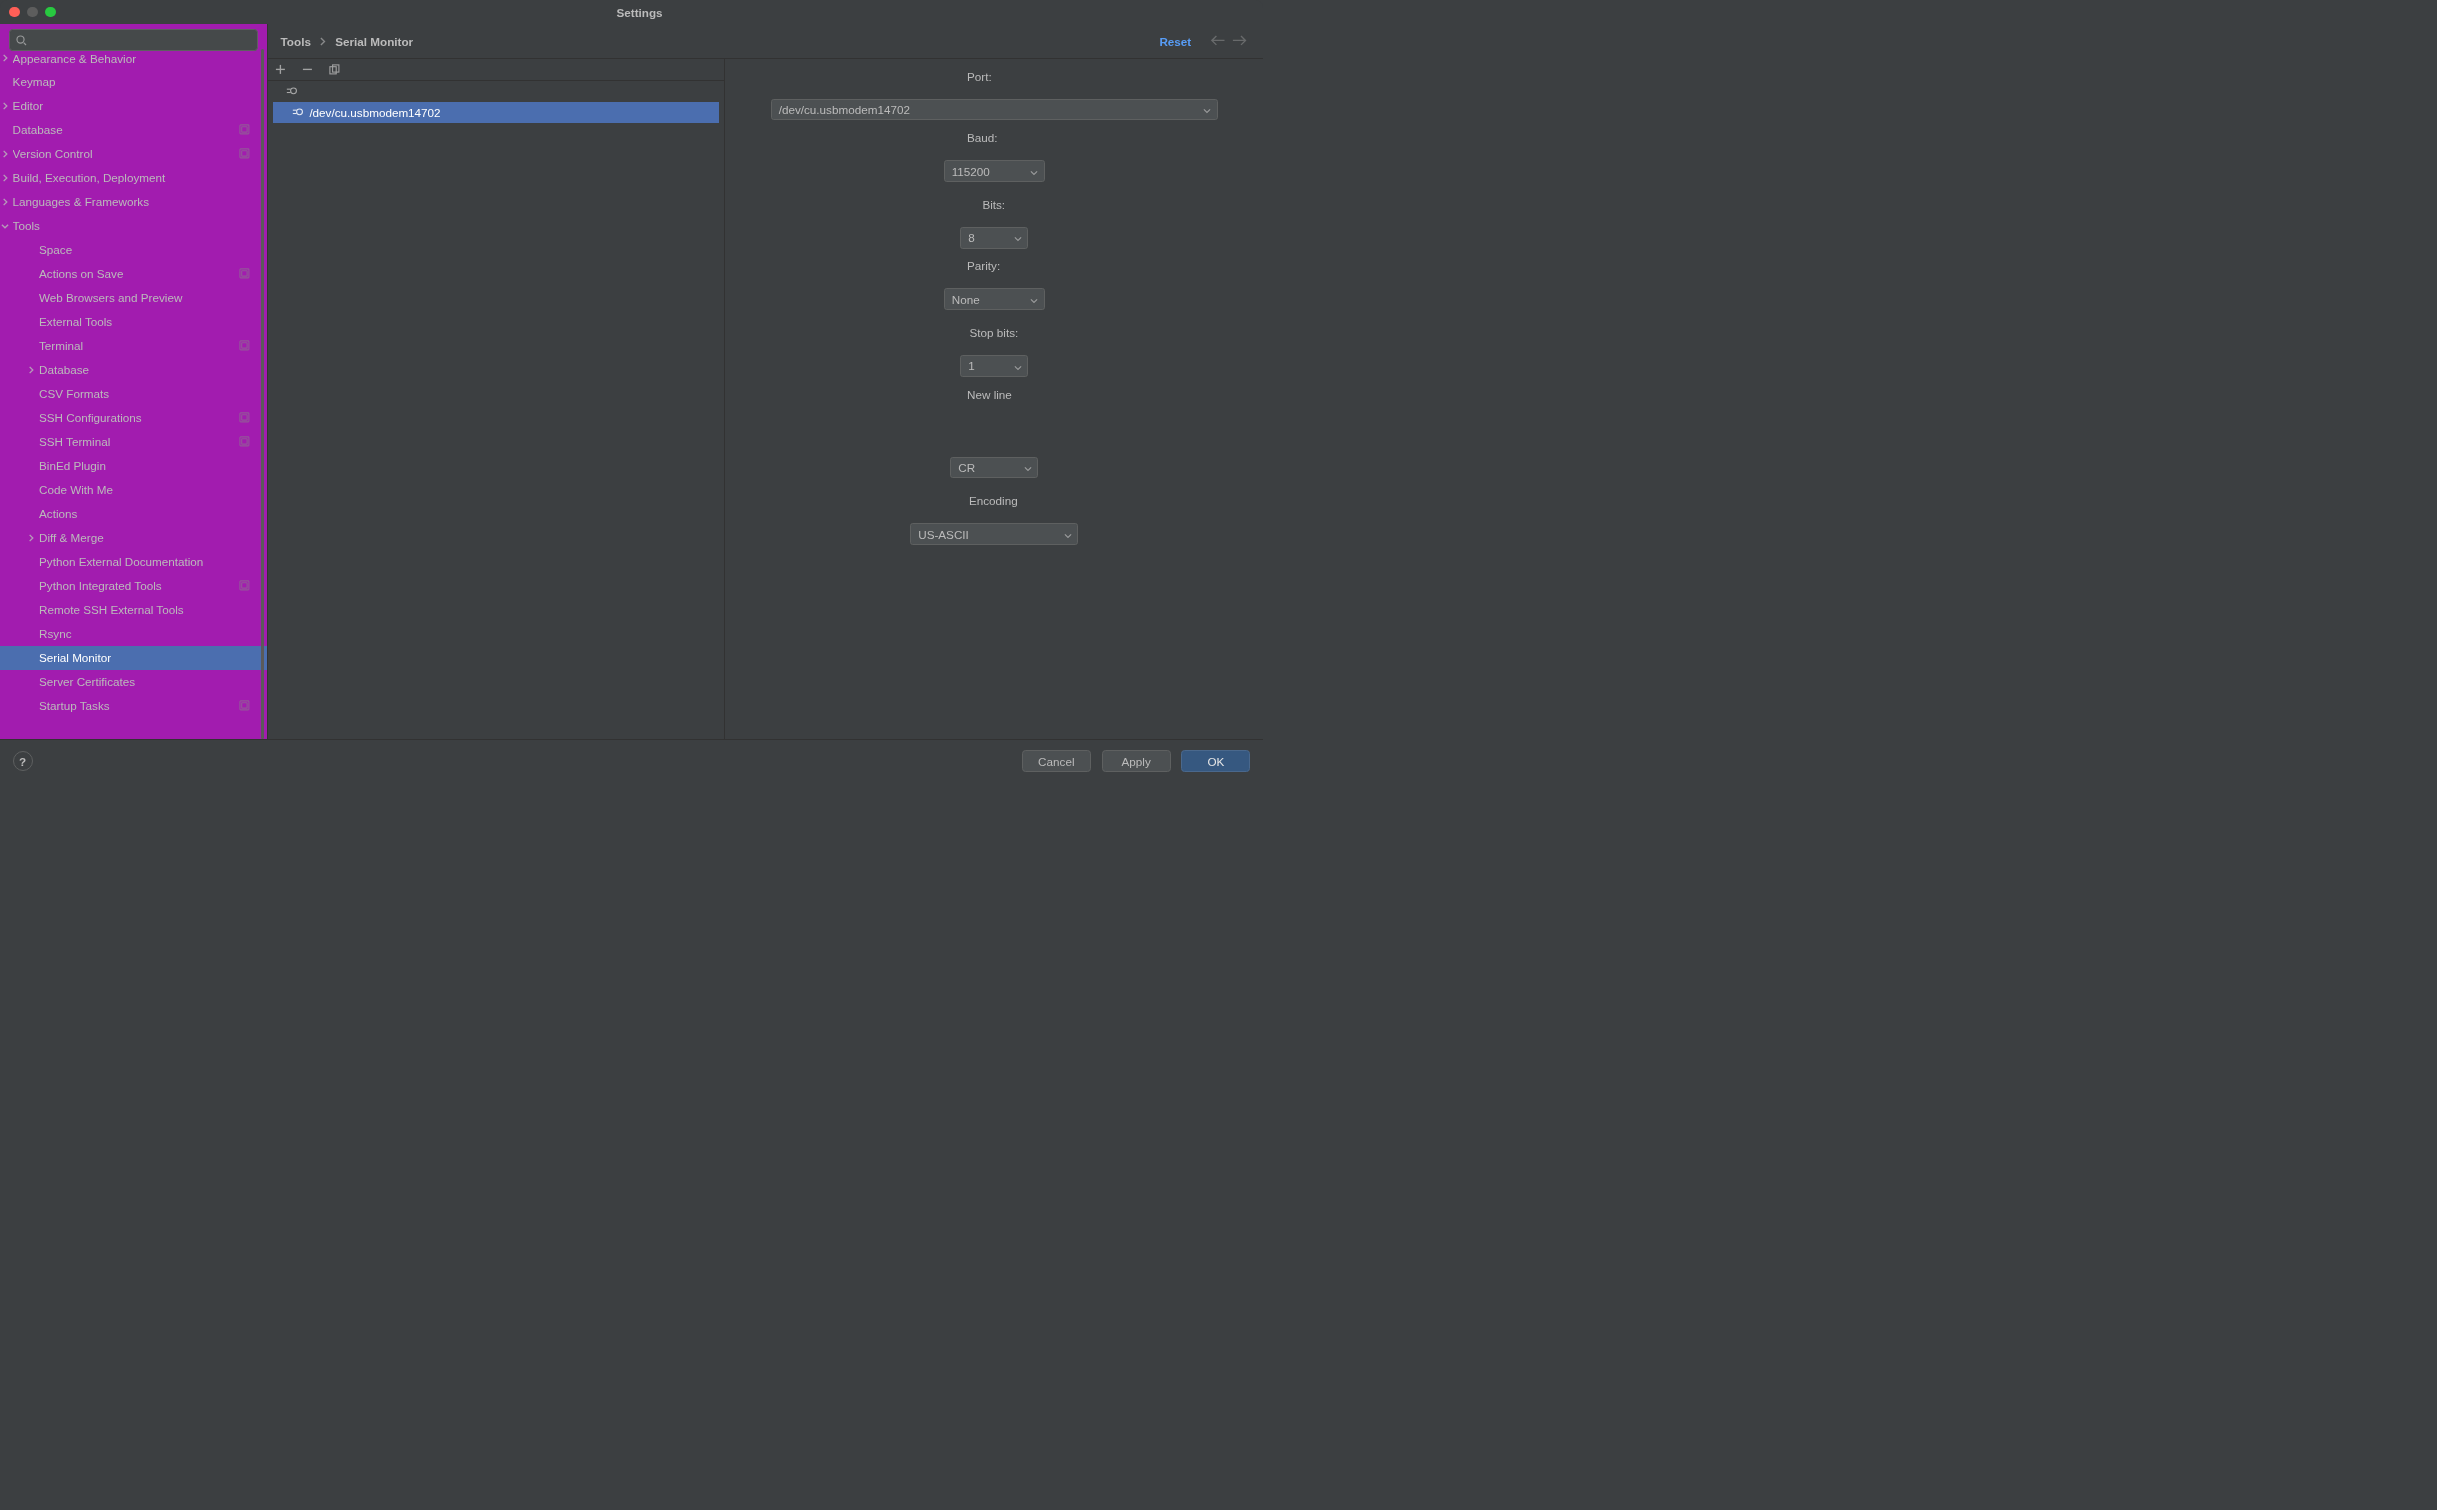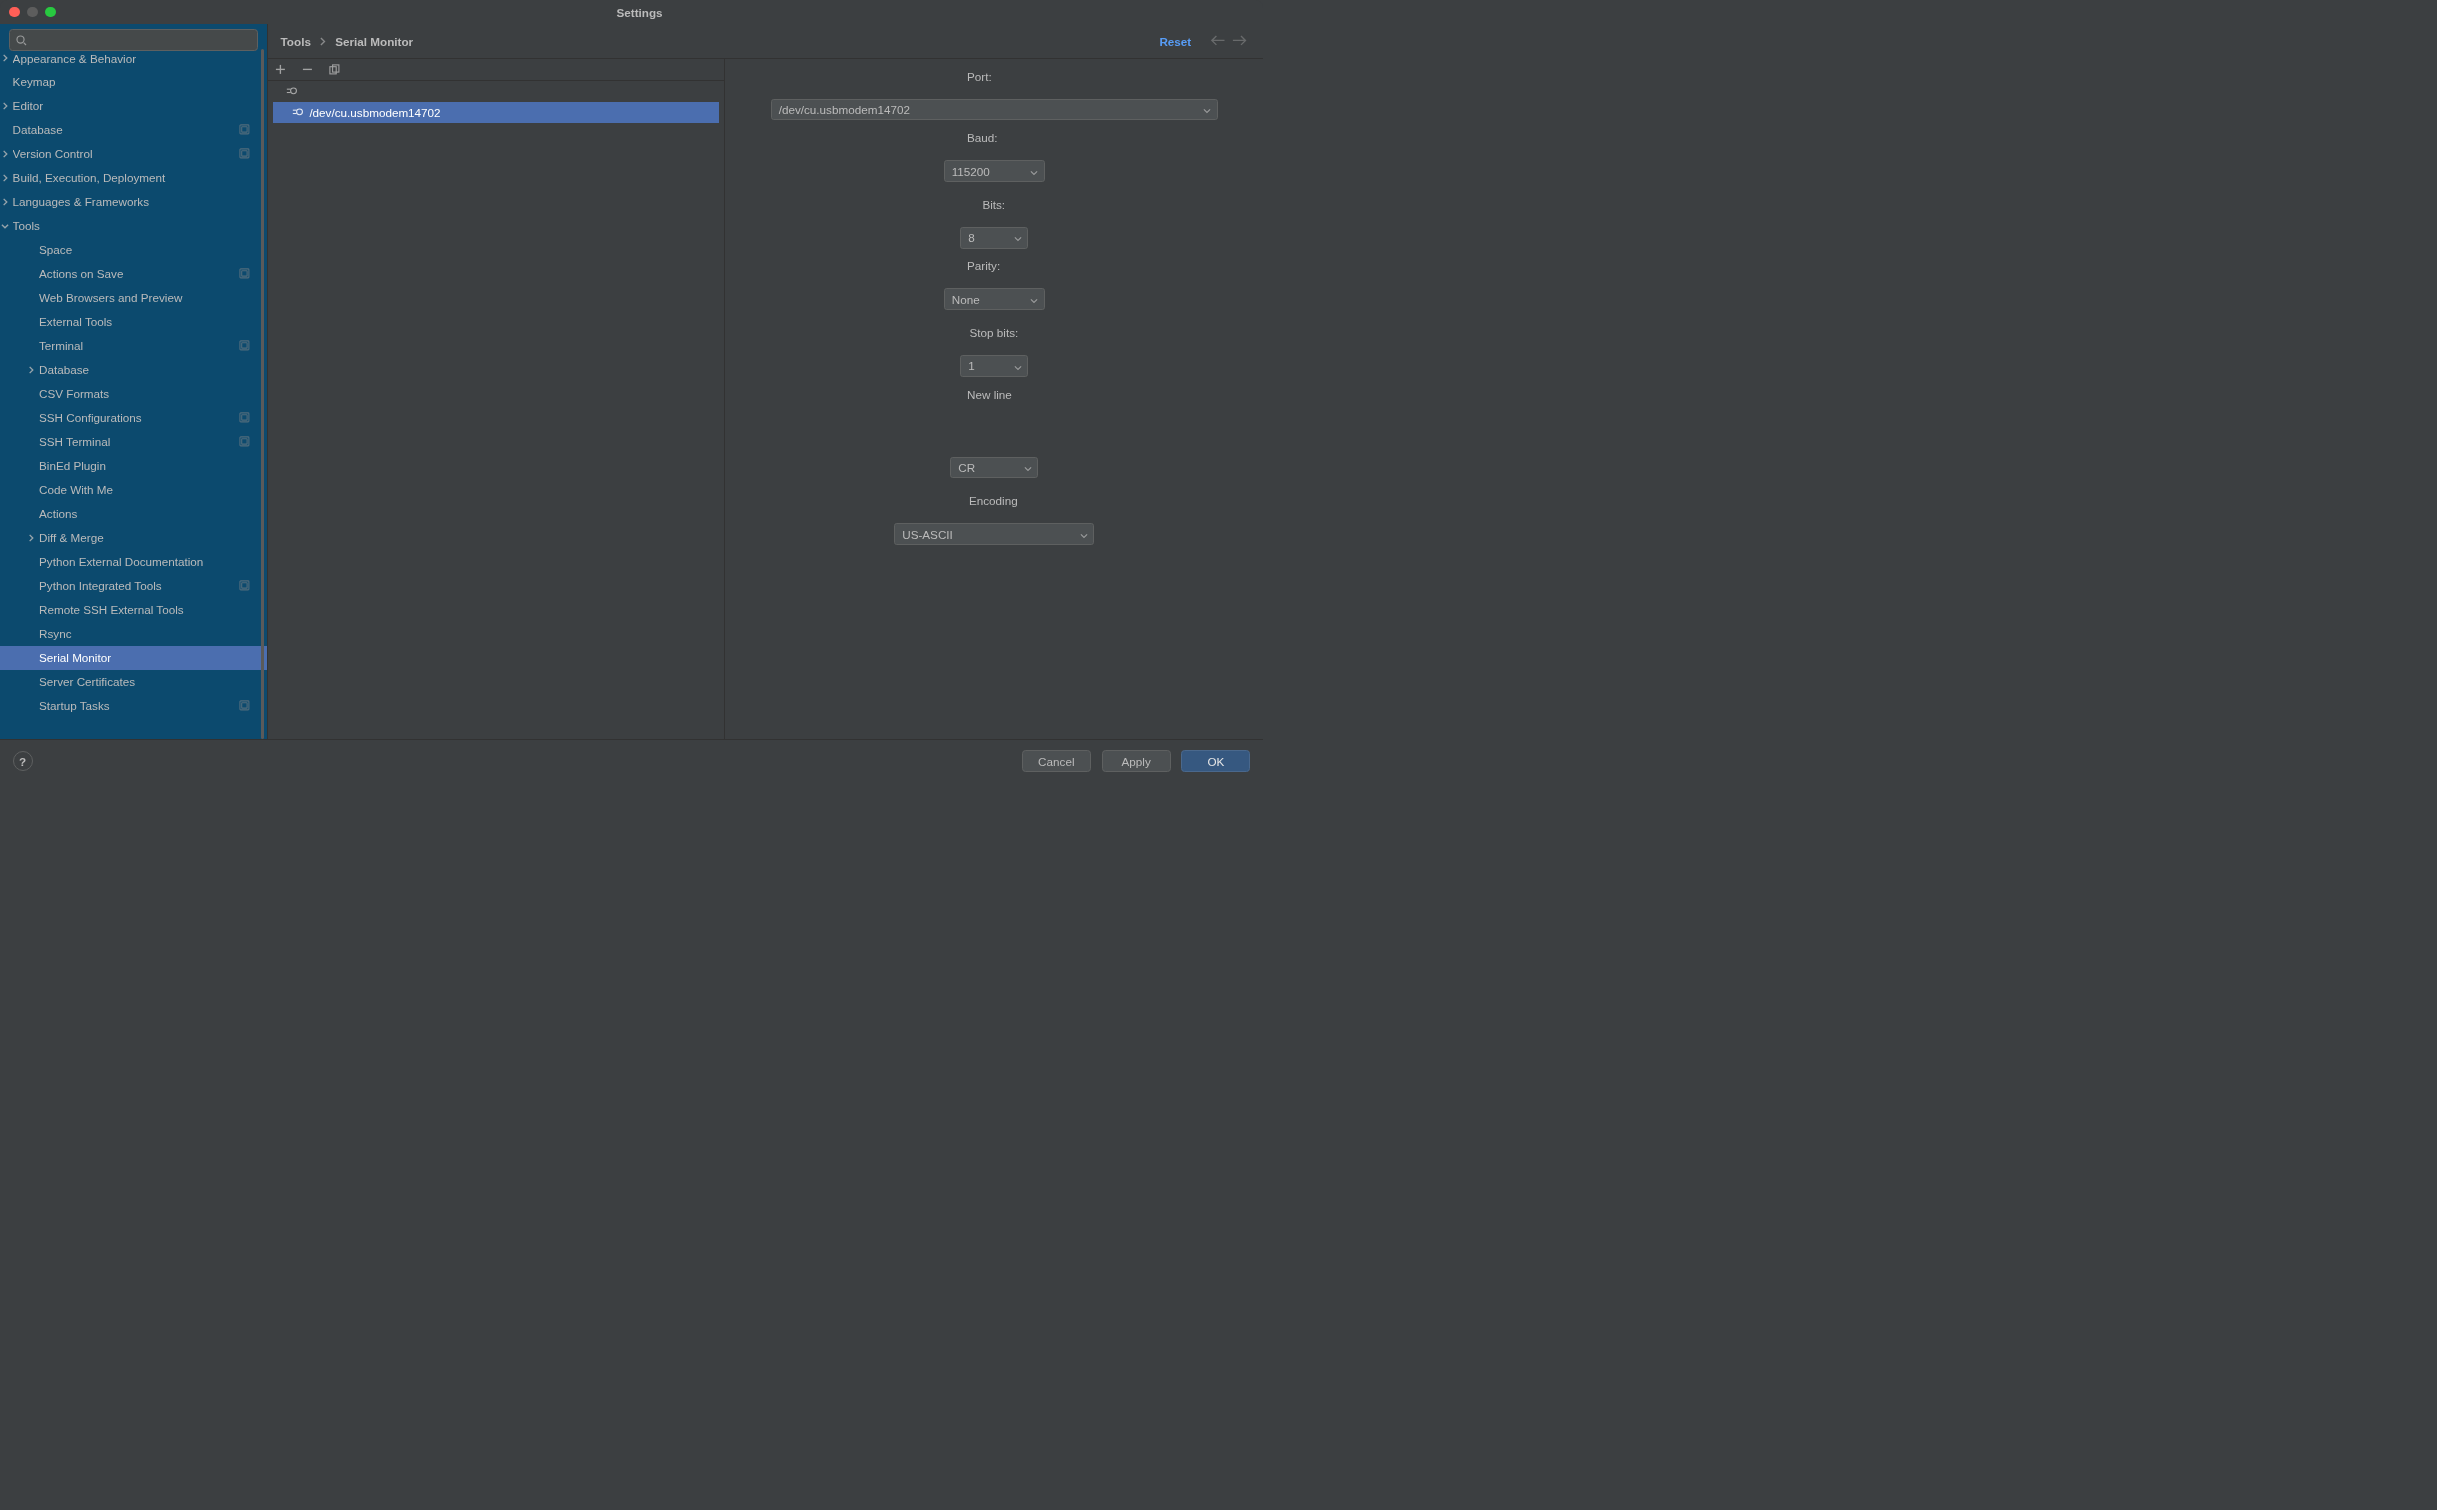--- a/index.html
+++ b/index.html
@@ -33,21 +33,21 @@
     .tl-min { background: #5d5d5d; }
     .tl-max { background: #28c940; }
     .title {
       position: absolute; left: 16px; right: 0; text-align: center;
       font-weight: 600; color: #bbbbbb; pointer-events: none;
     }
     .body {
       flex: 1; display: flex; min-height: 0;
     }
     .sidebar {
-      width: 268px; background: #0c4a6e; border-right: 0.9px solid #323232;
+      width: 268px; background: #a21caf; border-right: 0.9px solid #323232;
       display: flex; flex-direction: column;
     }
     .search-wrap { padding: 5.4px 9px; }
     .search {
       width: 100%; height: 21.7px; background: #45494a; border: 0.9px solid #5e6060;
       border-radius: 3.6px; color: #bbb; padding: 0 5.4px; display: flex; align-items: center;
     }
     .search-icon { width: 12.6px; height: 12.6px; margin-right: 3.6px; opacity: .7; }
     .nav {
       flex: 1; overflow-y: hidden; position: relative; margin-top: -7.2px;
@@ -117,21 +117,21 @@
       height: 21.7px; background: #4c5052; border: 0.9px solid #5e6060; border-radius: 2.7px;
       display: flex; align-items: center; padding: 0 20px 0 7.2px; position: relative; color: #bbb;
     }
     .select .caret {
       position: absolute; right: 5.4px; top: 50%; transform: translateY(-50%); opacity: .7;
     }
     .select.port { width: 447px; }
     .select.w1 { width: 101px; }
     .select.w2 { width: 68px; }
     .select.w3 { width: 88px; margin-top: 40px; }
-    .select.w4 { width: 200px; }
+    .select.w4 { width: 168px; }
     .footer {
       height: 43px; border-top: 0.9px solid #323232; display: flex; align-items: center;
       padding: 0 12.6px; gap: 10.8px; flex-shrink: 0;
     }
     .help {
       width: 20px; height: 20px; border-radius: 50%; border: 0.9px solid #5e6060;
       display:flex; align-items:center; justify-content:center; color:#bbb; font-weight:600;
       cursor: pointer;
     }
     .btn {

